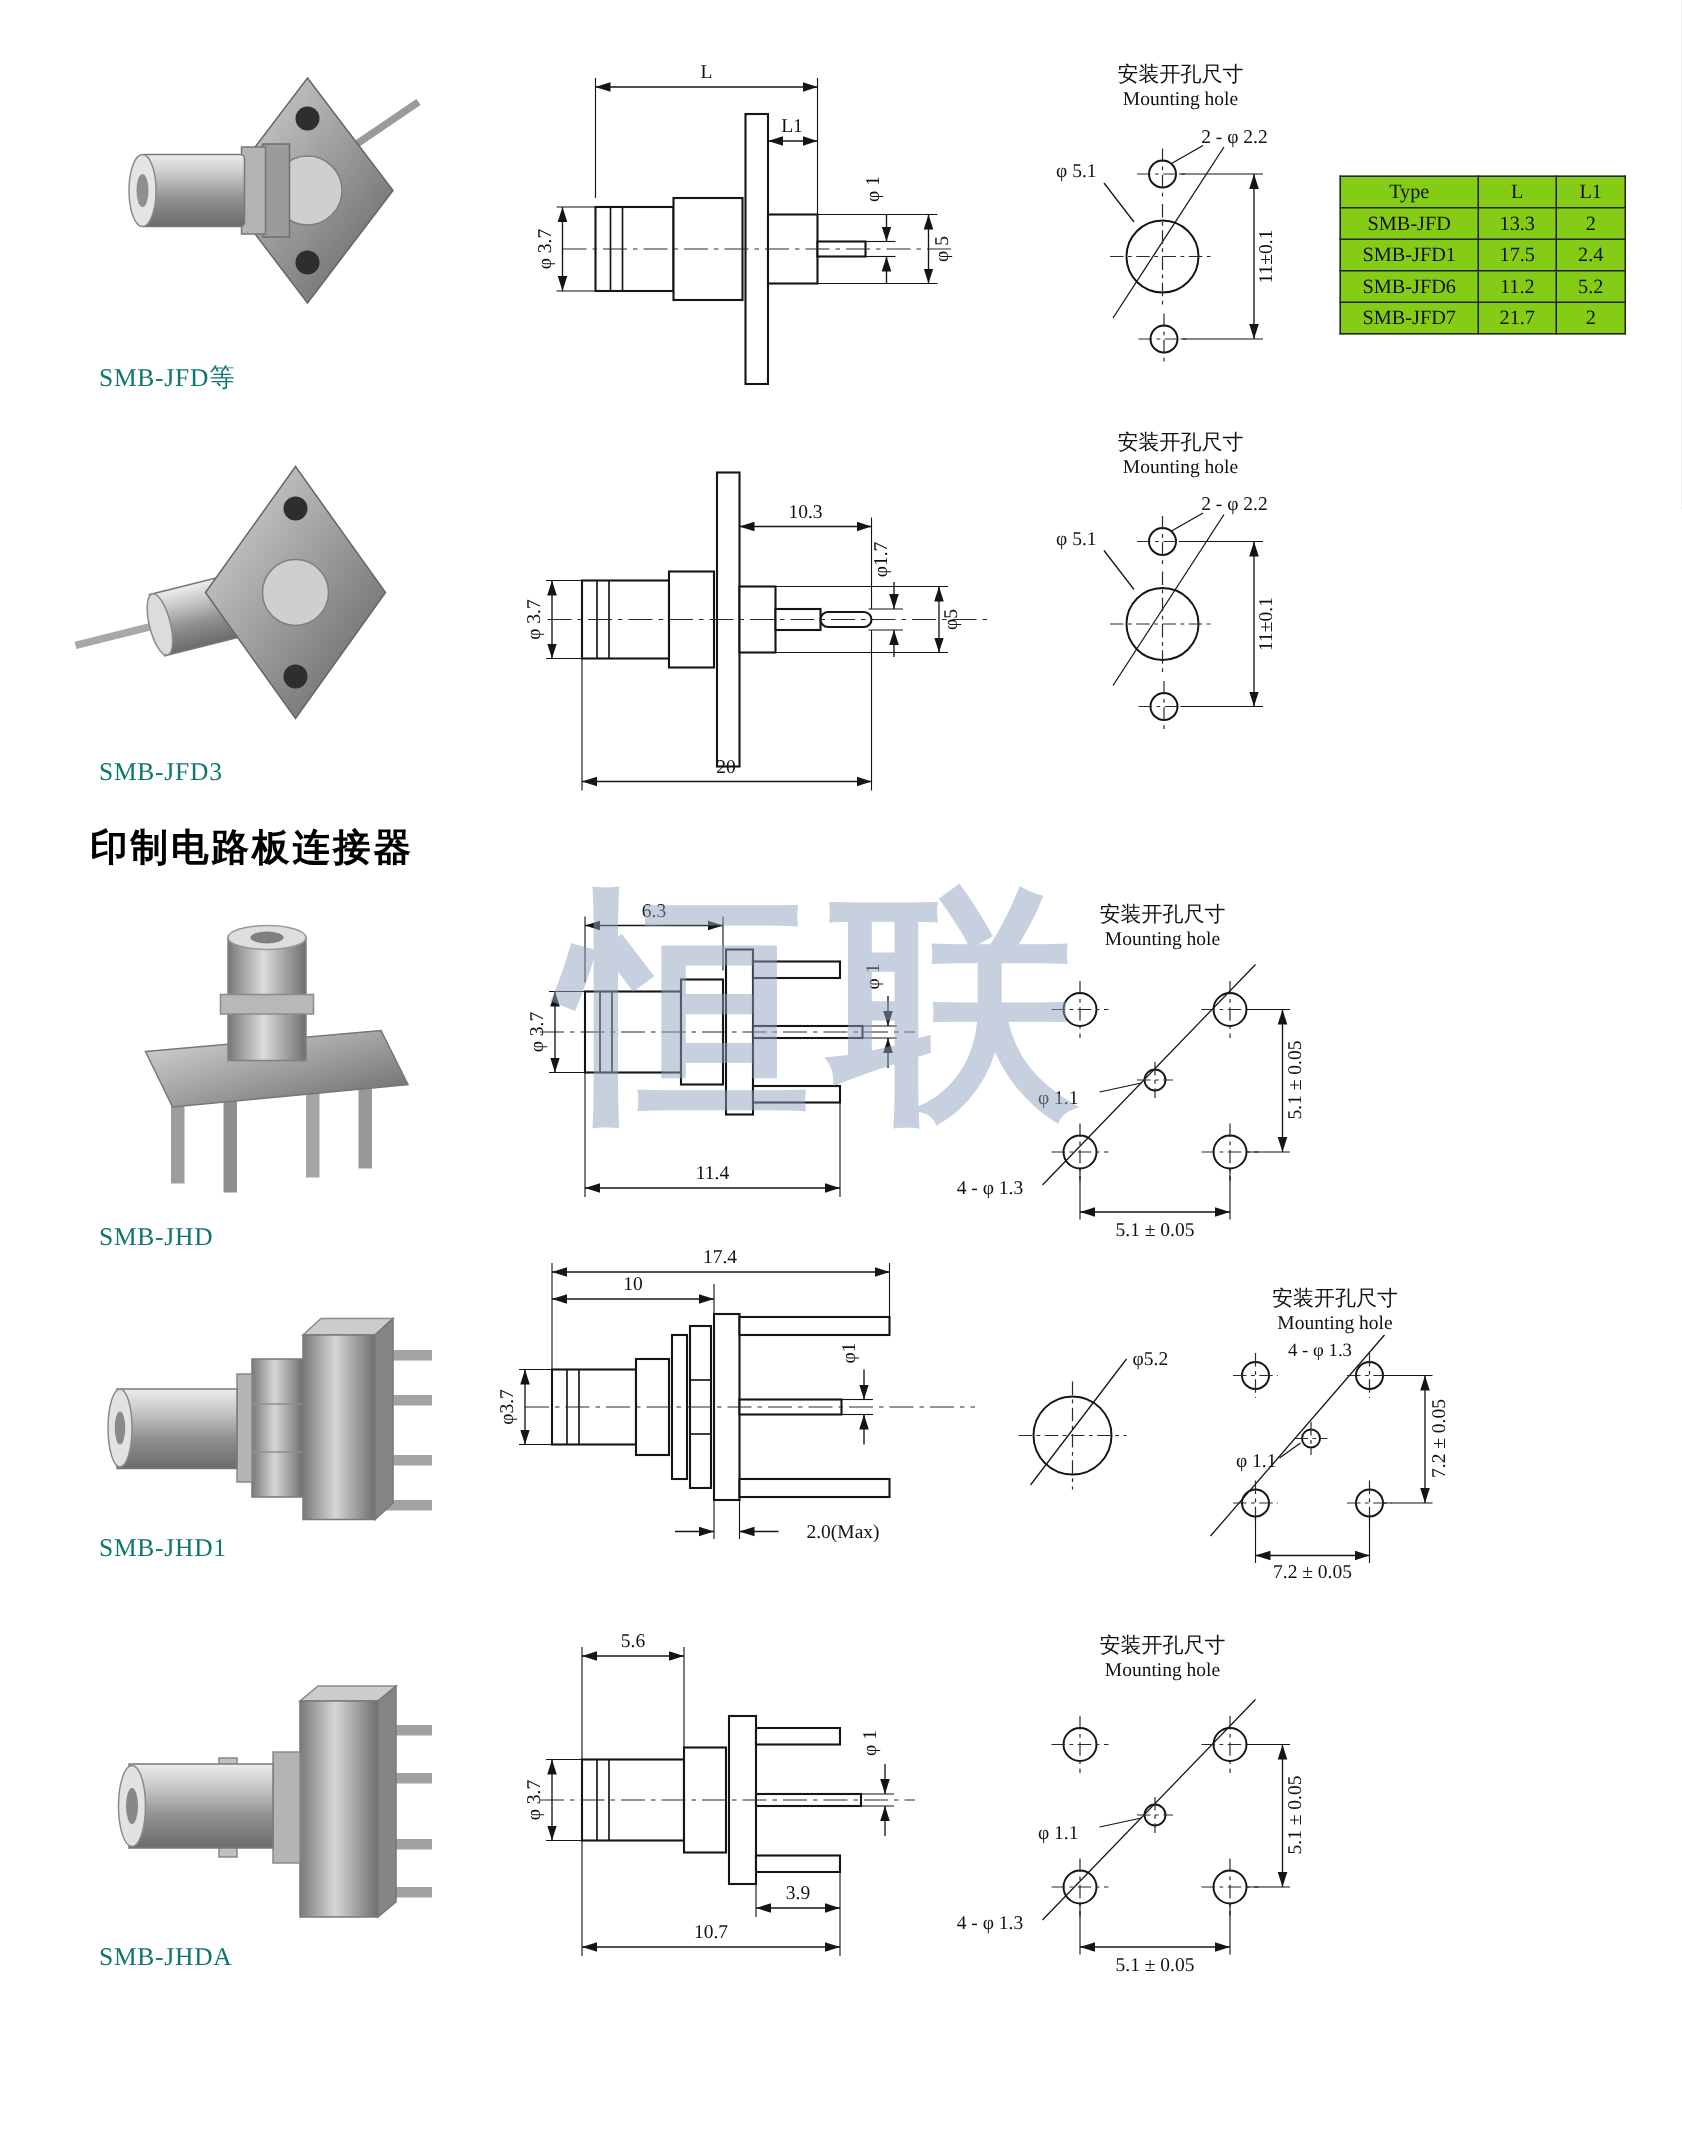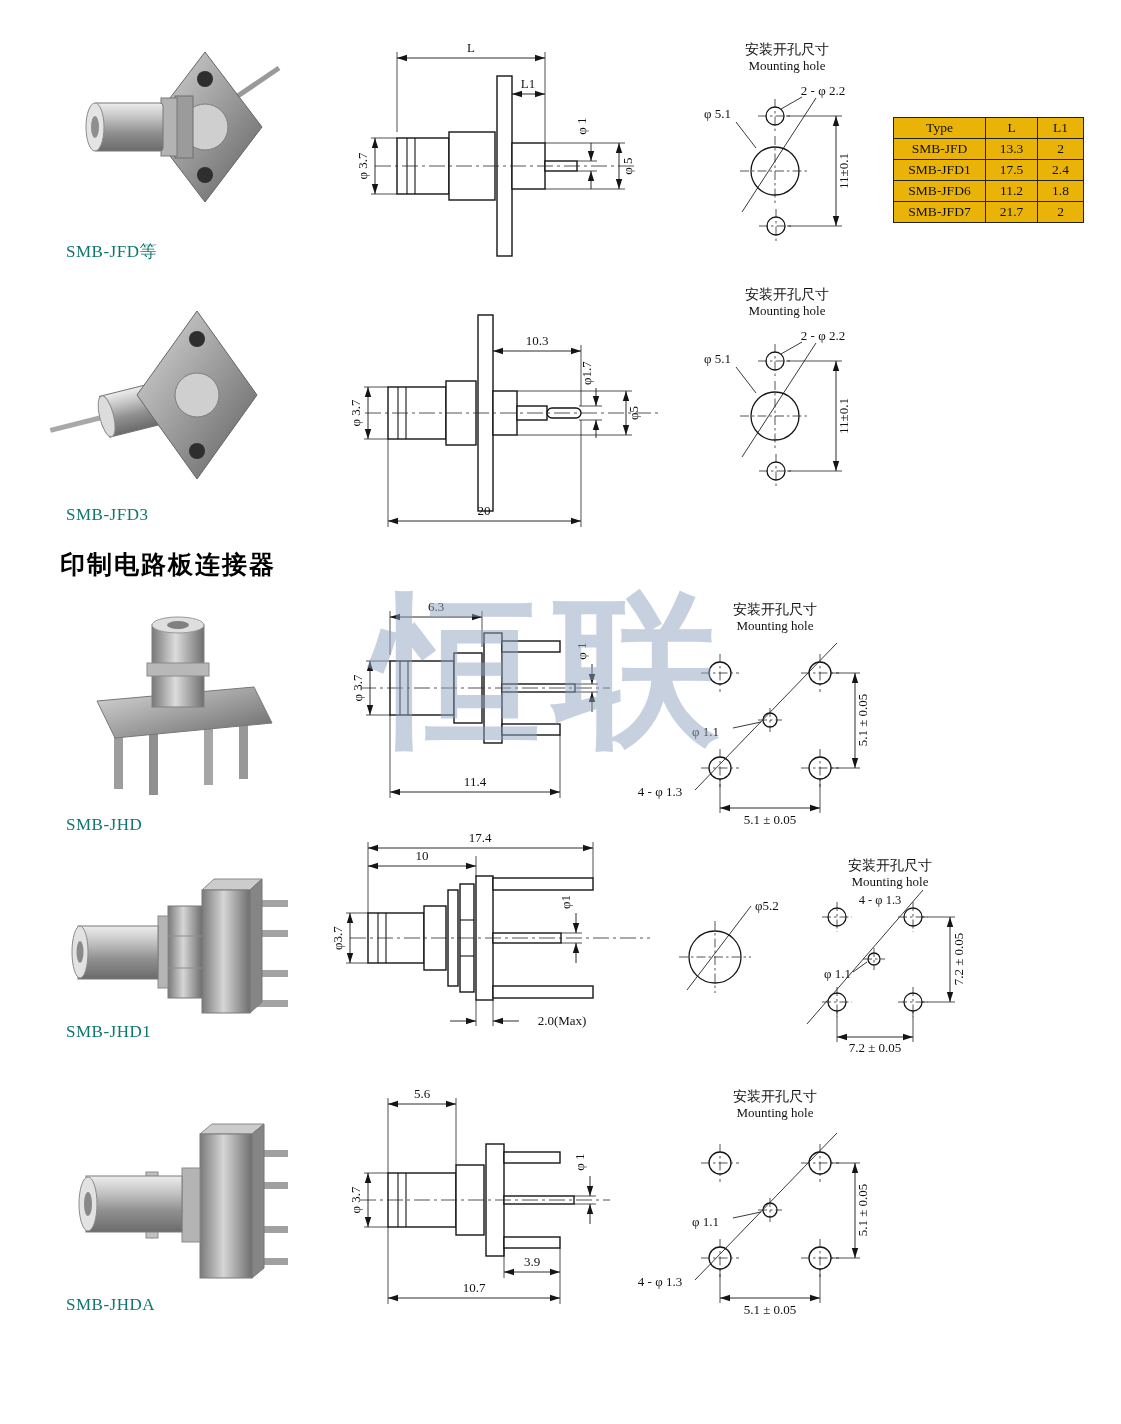--- a/index.html
+++ b/index.html
@@ -3,21 +3,21 @@
 <meta charset="utf-8">
 <style>
   *{margin:0;padding:0;box-sizing:border-box}
   body{background:#d8d8d8}
   .page{position:relative;width:1121px;height:1424px;background:#ffffff;overflow:hidden;
         font-family:"Liberation Serif",serif;margin:0 auto}
   .abs{position:absolute}
   .conn-label{font-size:17px;color:#0f766e;letter-spacing:.5px}
   .section-header{font-size:25px;font-weight:bold;color:#000;
         font-family:Liberation Mono, monospace;letter-spacing:2px}
-  .spec{border-collapse:collapse;background:#eab308}
+  .spec{border-collapse:collapse;background:#84cc16}
   .spec th,.spec td{border:1px solid #222;font-size:13.5px;font-weight:normal;text-align:center;
         padding:2px 5px;color:#111;font-family:"Liberation Serif",serif}
   .watermark{font-size:165px;font-weight:bold;color:#8fa3c0;opacity:.5;letter-spacing:14px;
         font-family:"Liberation Sans",sans-serif;pointer-events:none;z-index:6;line-height:1}
   .footer{font-size:42px;color:#b0b0b0;letter-spacing:12px;text-align:center;
         font-family:"Liberation Serif",serif}
   svg{display:block;overflow:visible}
   svg text{font-family:"Liberation Serif",serif;fill:#111;font-size:13px}
   text.ttl{font-size:14px}
   text.ttl-en{font-size:13px}
@@ -149,21 +149,21 @@
         <td>2</td>
       </tr>
       <tr>
         <td>SMB-JFD1</td>
         <td>17.5</td>
         <td>2.4</td>
       </tr>
       <tr>
         <td>SMB-JFD6</td>
         <td>11.2</td>
-        <td>1.8</td>
+        <td>5.2</td>
       </tr>
       <tr>
         <td>SMB-JFD7</td>
         <td>21.7</td>
         <td>2</td>
       </tr>
     </tbody>
   </table>
 
   <div class="abs conn-label" style="left:66px;top:240px">SMB-JFD等</div>

